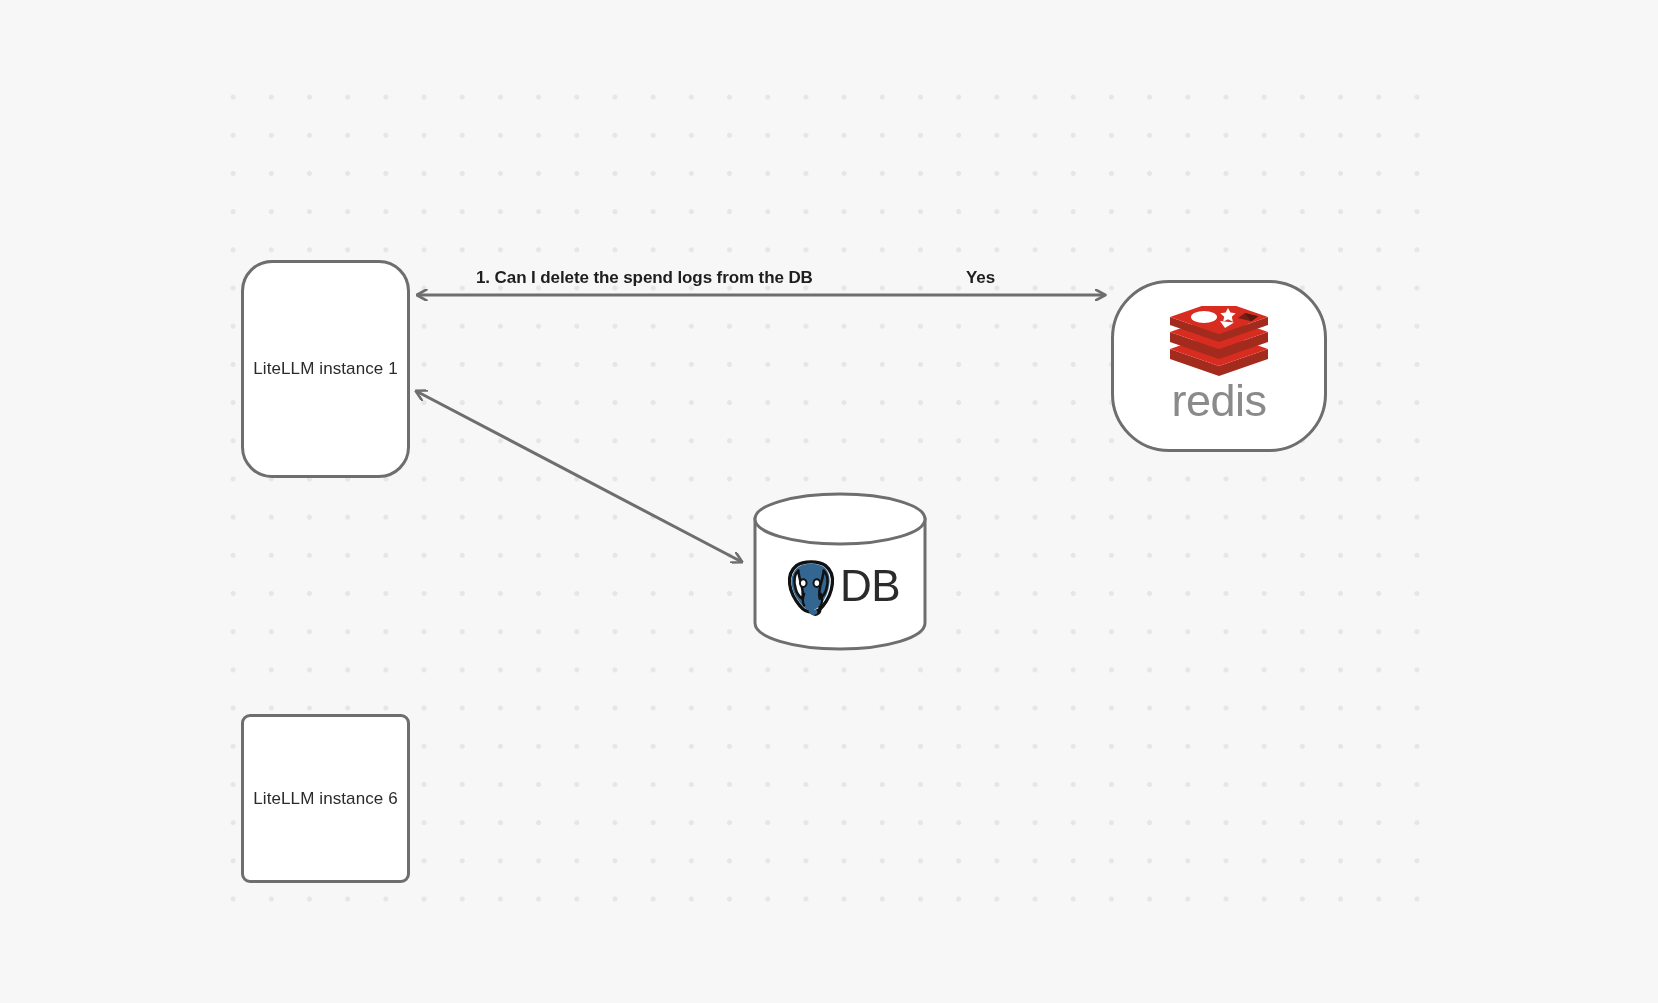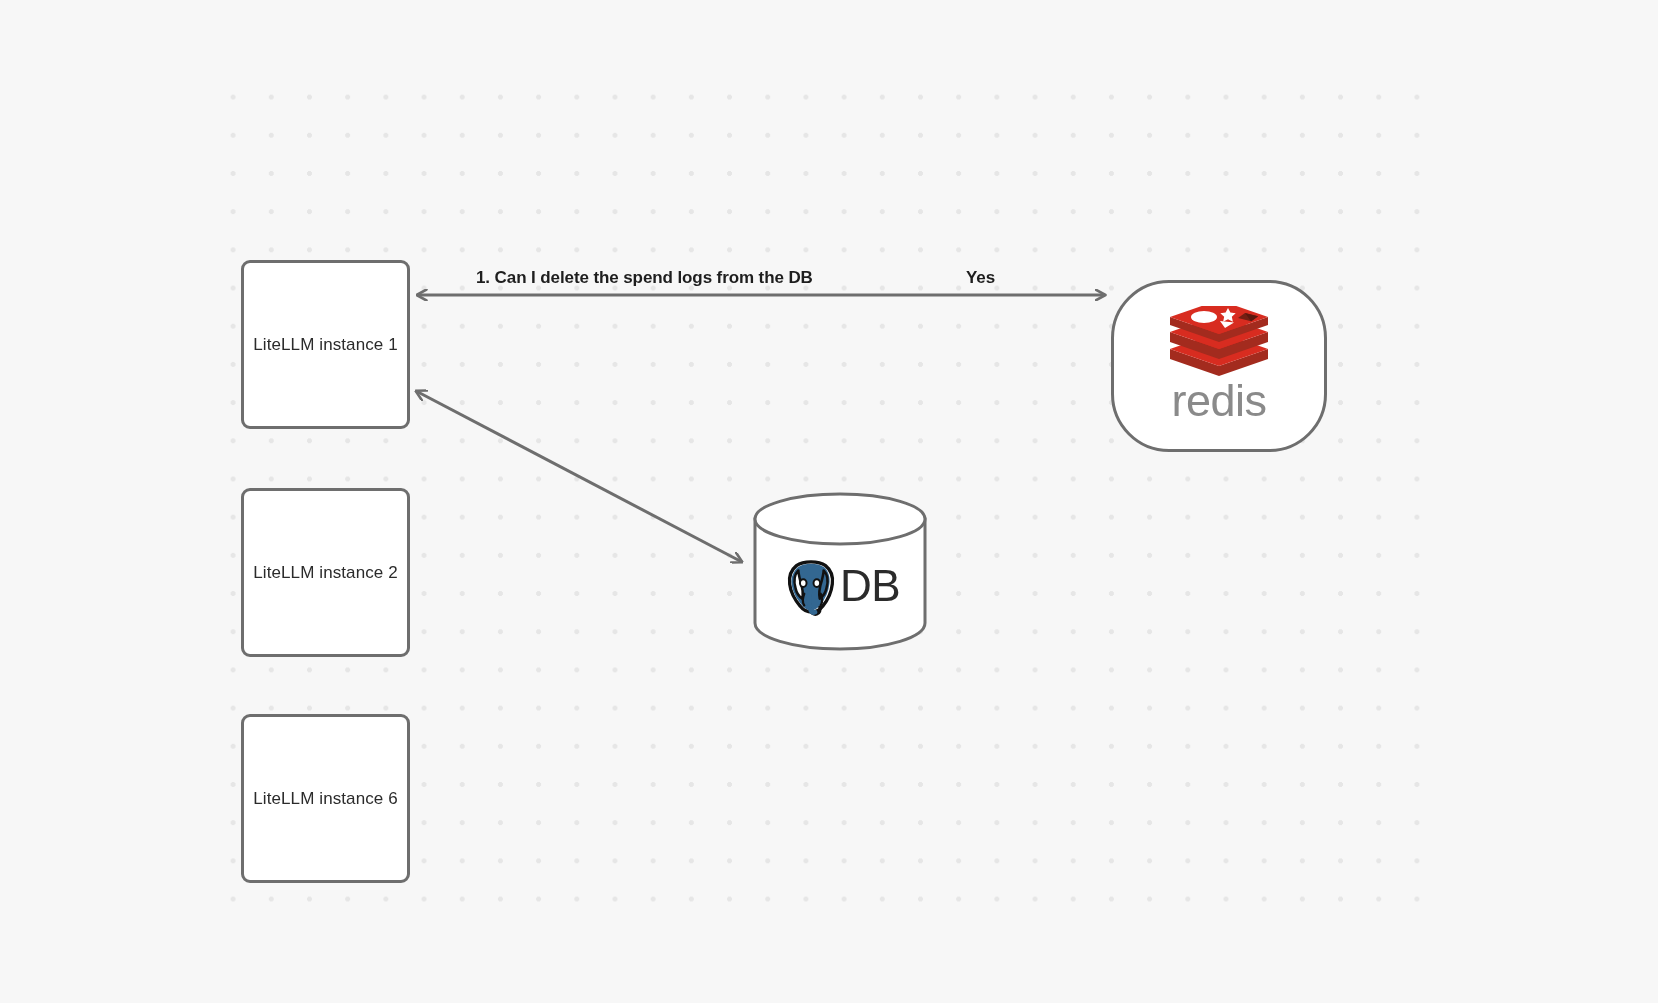--- a/index.html
+++ b/index.html
@@ -57,21 +57,21 @@
     justify-content: center;
   }
   .node-box .node-label {
     font-size: 17px;
     color: #2b2b2b;
     letter-spacing: 0.1px;
     font-family: "Liberation Sans", sans-serif;
     white-space: nowrap;
   }
 
-  #node-litellm-1 { left: 241px; top: 260px; width: 169px; height: 169px; }
+  #node-litellm-1 { left: 241px; top: 260px; width: 169px; height: 218px; border-radius: 31px; }
   #node-litellm-2 { left: 241px; top: 488px; width: 169px; height: 169px; }
   #node-litellm-3 { left: 241px; top: 714px; width: 169px; height: 169px; }
 
   
   #node-redis {
     position: absolute;
     left: 1111px;
     top: 260px;
     width: 216px;
     height: 172px;
@@ -168,23 +168,20 @@
 
   <div class="edge-label" id="label-step-1">1.  Can I delete the spend logs from the DB</div>
 
   <div class="edge-label" id="label-step-1-answer">Yes</div>
 
 
   <div class="node-box" id="node-litellm-1">
     <span class="node-label">LiteLLM instance 1</span>
   </div>
 
-  <div class="node-box" id="node-litellm-2">
-    <span class="node-label">LiteLLM instance 2</span>
-  </div>
 
   <div class="node-box" id="node-litellm-3">
     <span class="node-label">LiteLLM instance 6</span>
   </div>
 
   <div id="node-redis">
     <svg class="redis-logo" width="106" height="72" viewBox="0 0 106 72">
 
       <path d="M53 70 L4 53 L4 43 L53 60 L102 43 L102 53 Z" fill="#a32b1e"></path>
       <path d="M4 43 L53 26 L102 43 L53 60 Z" fill="#d82c20"></path>

